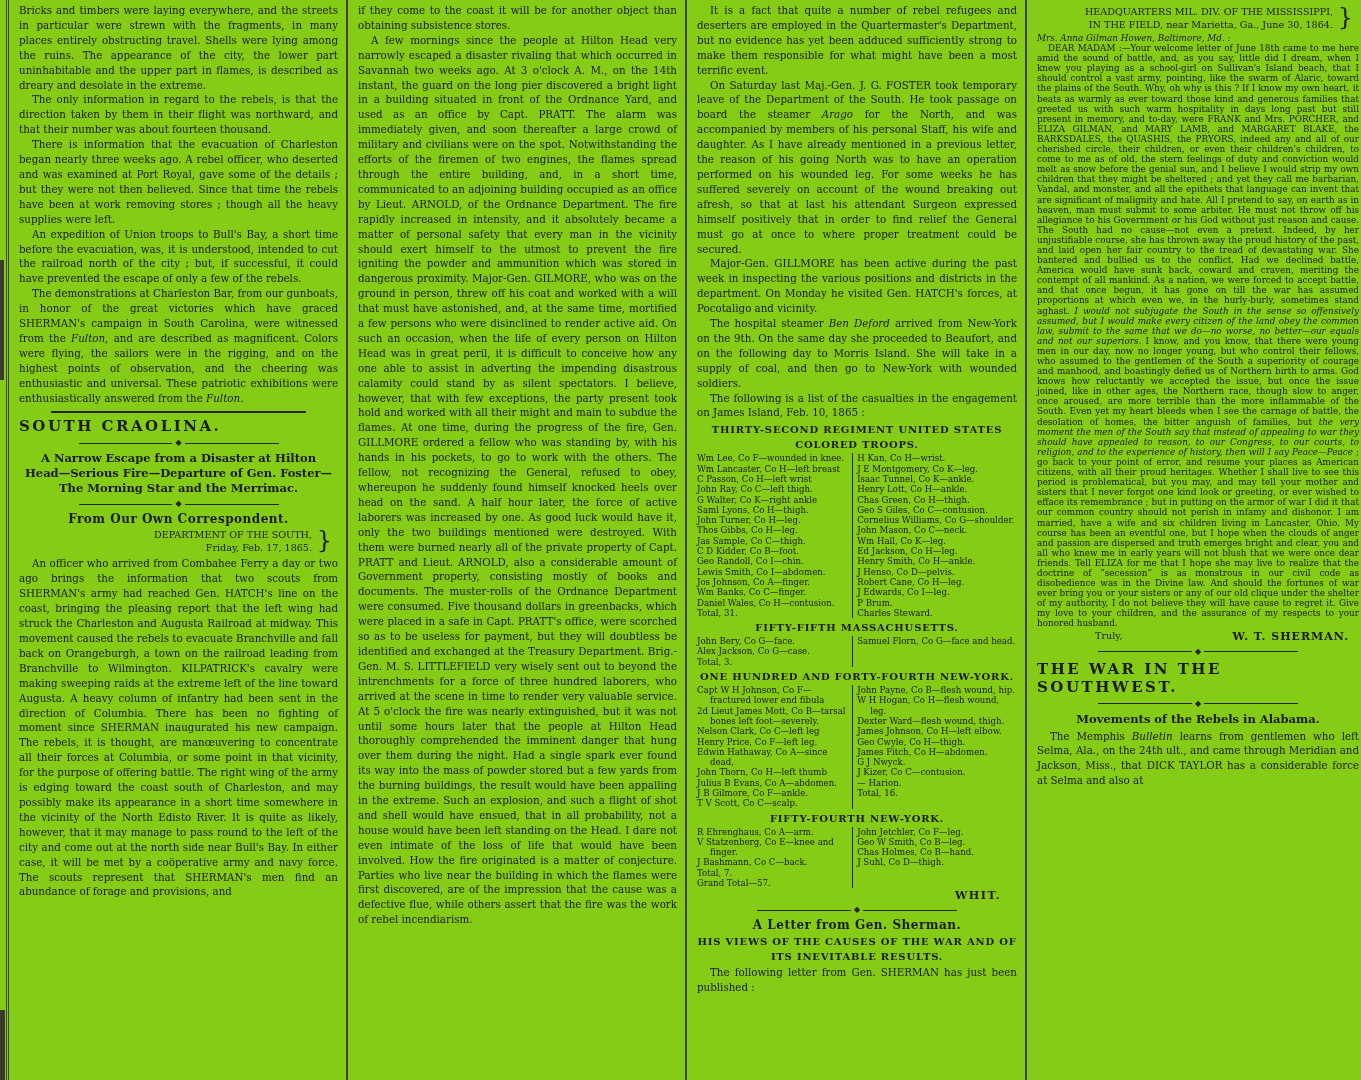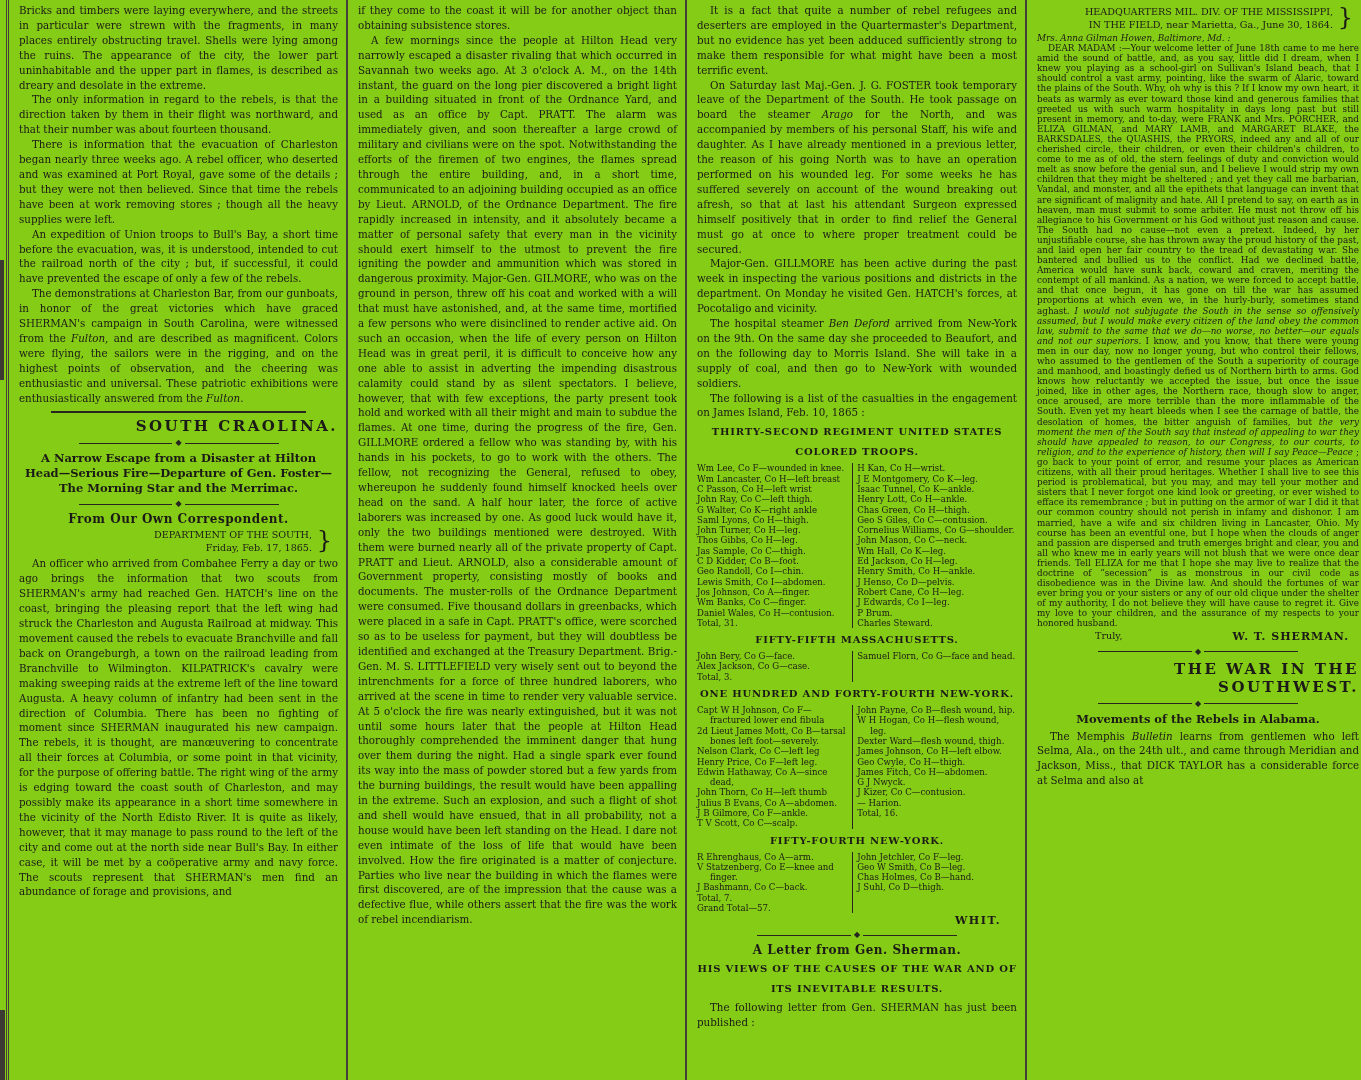--- a/index.html
+++ b/index.html
@@ -22,24 +22,24 @@
     overflow:hidden;
   }
   .col:first-child{border-left:3px double #44413b;}
   
   .para,.para0{font-size:10.3px;line-height:14.9px;text-align:justify;margin:0;}
   .para{text-indent:13px;}
   
   .paraS,.paraS0{font-size:8.8px;line-height:10.1px;text-align:justify;margin:0;}
   .paraS{text-indent:11px;}
   
-  .head1{font-weight:bold;font-size:15px;letter-spacing:2.5px;text-align:right;margin:4px 0 2px;}
+  .head1{font-weight:bold;font-size:15px;letter-spacing:2.5px;text-align:left;margin:4px 0 2px;}
   .head2{font-weight:bold;font-size:11.5px;line-height:15px;text-align:center;margin:2px 4px;}
   .head3{font-weight:bold;font-size:12px;letter-spacing:.5px;text-align:center;margin:3px 0 2px;}
-  .headcaps{font-weight:bold;font-size:10px;letter-spacing:.8px;line-height:20px;text-align:center;margin:2px 0 1px;}
+  .headcaps{font-weight:bold;font-size:10px;letter-spacing:.8px;line-height:15px;text-align:center;margin:2px 0 1px;}
   
   .rule{border-top:2px solid #27251f;width:255px;margin:6px auto 4px;height:0;}
   .frule{display:flex;align-items:center;width:200px;margin:4px auto;color:#27251f;}
   .frule::before,.frule::after{content:"";flex:1;border-top:1.6px solid #27251f;}
   .frule .gem{font-size:8px;line-height:8px;padding:0 3px;}
   
   .dateline{position:relative;text-align:right;font-size:9.6px;line-height:13px;padding-right:26px;margin:2px 0;}
   .dateline .brace{position:absolute;right:6px;top:50%;transform:translateY(-52%);font-size:24px;font-weight:400;}
   
   .list2{display:flex;font-size:8.6px;line-height:10.3px;margin:1px 0;}

